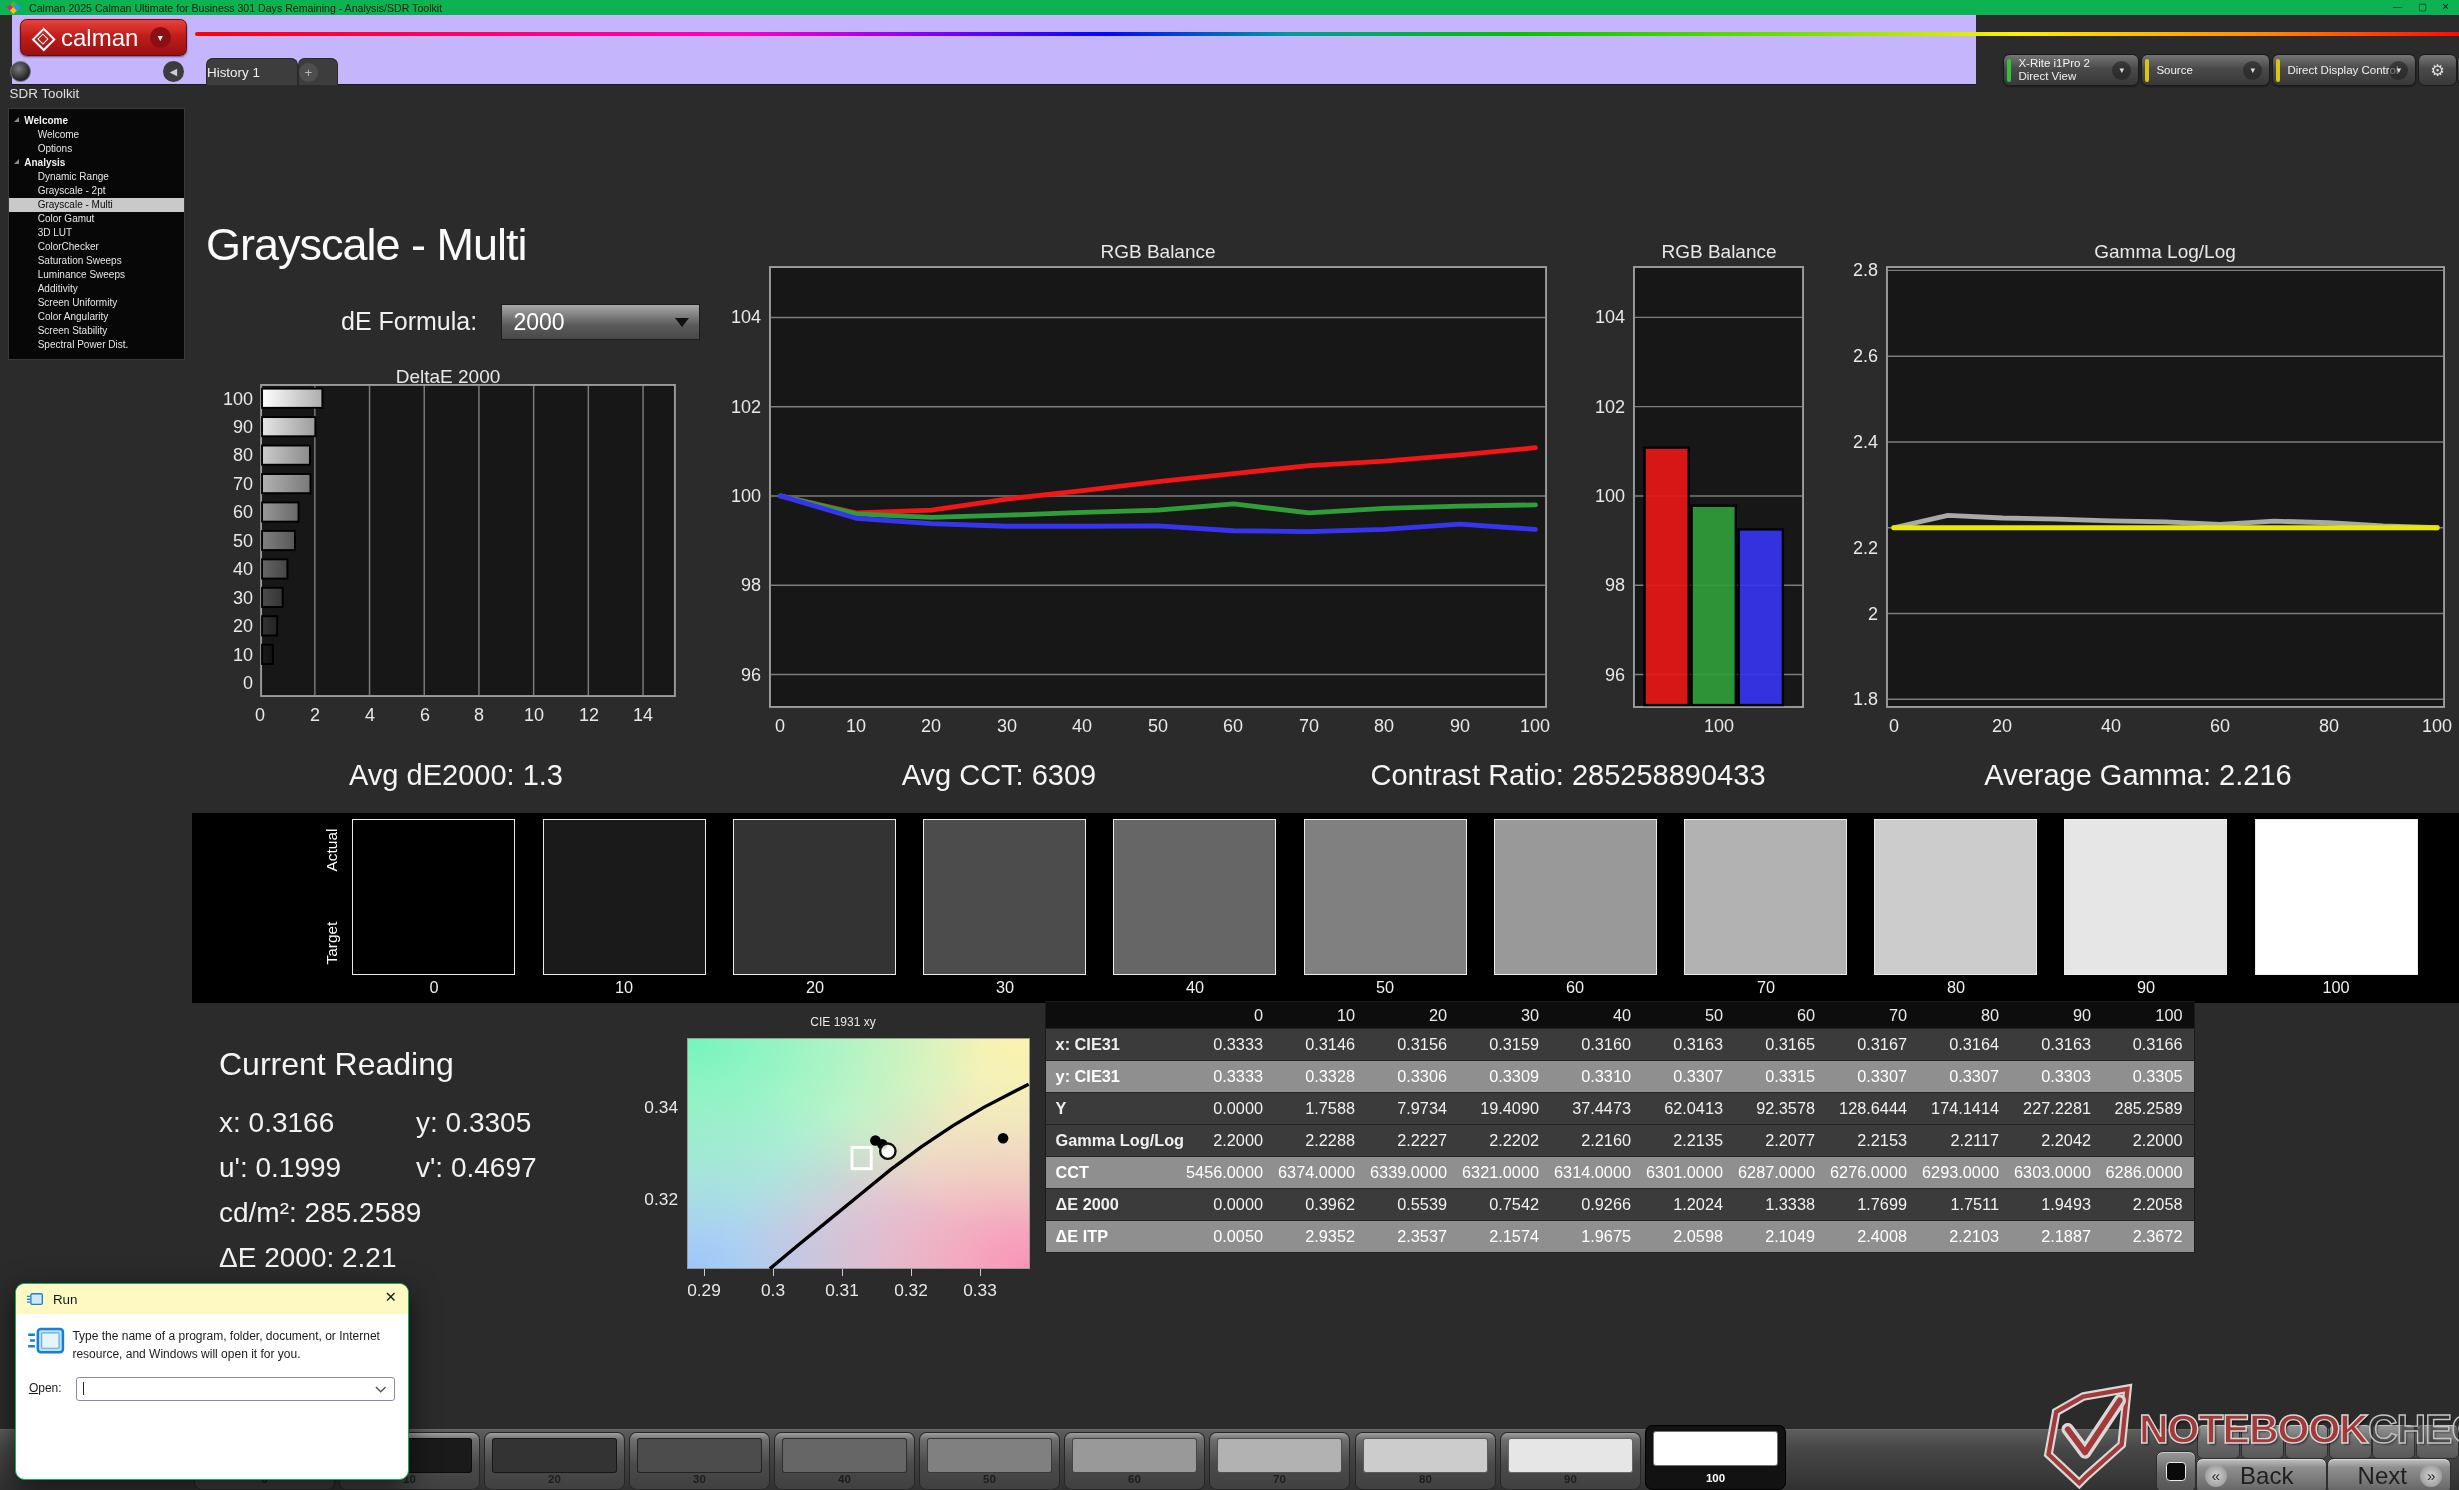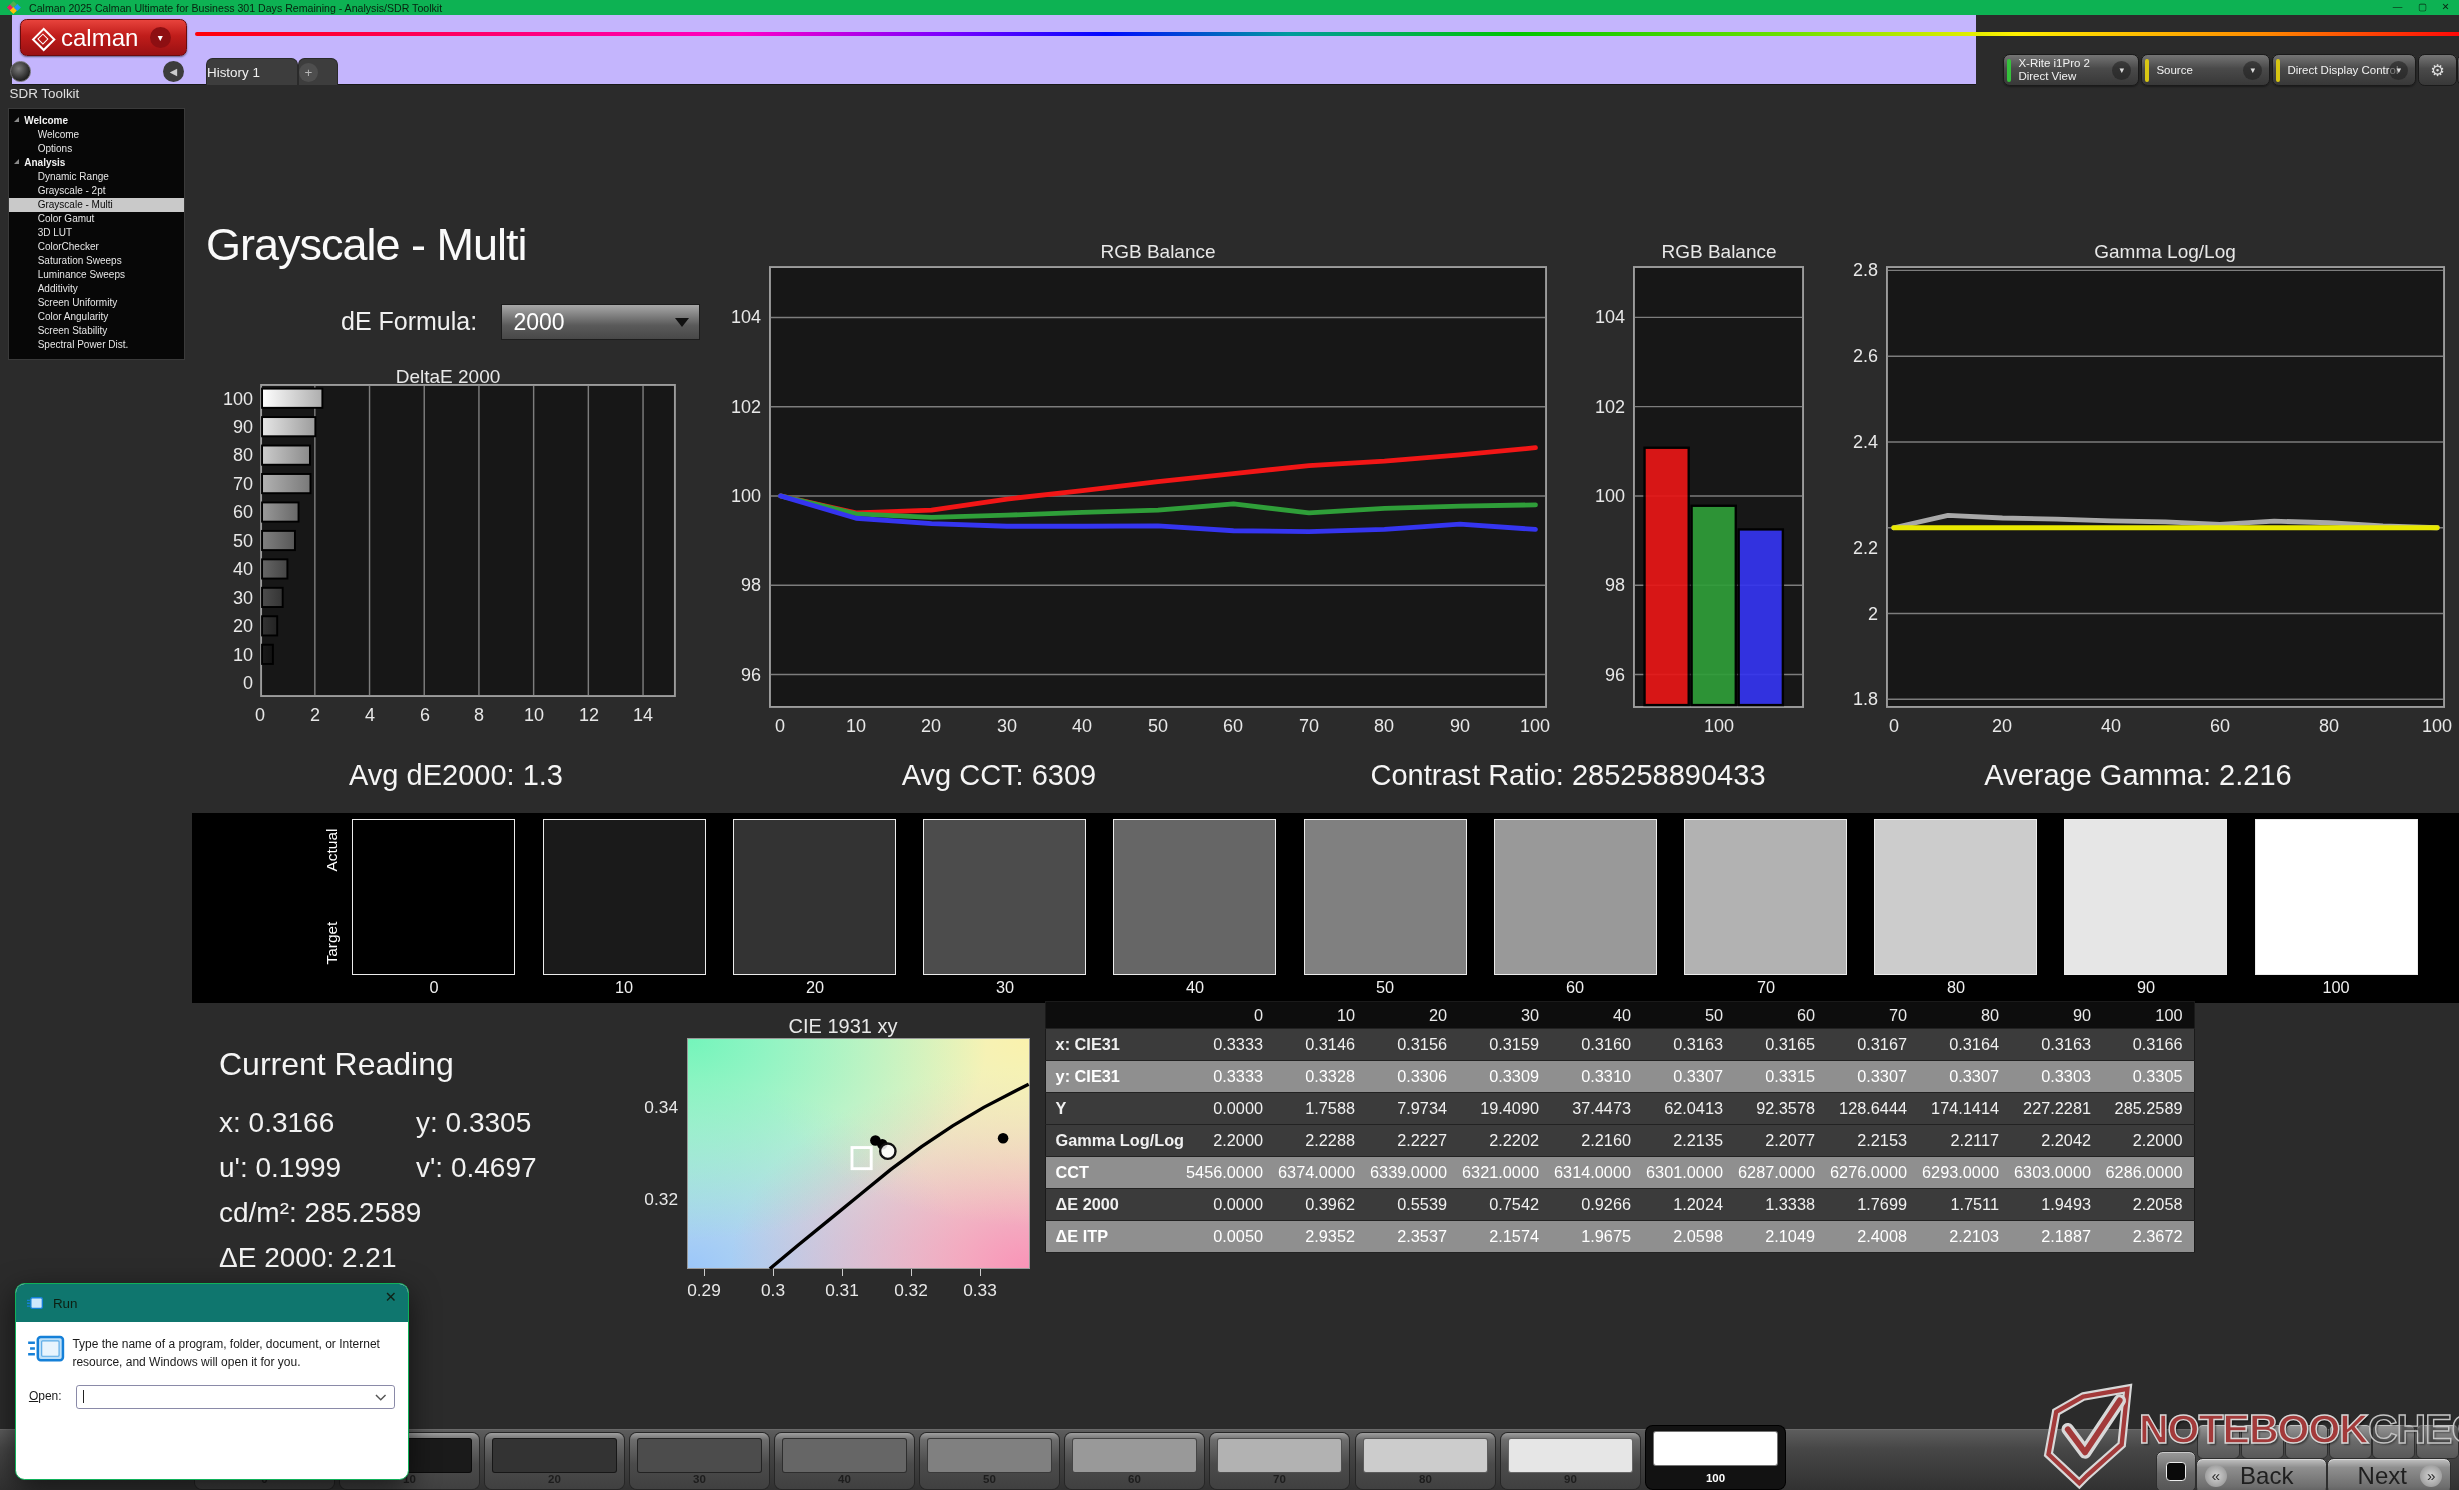--- a/index.html
+++ b/index.html
@@ -102,21 +102,21 @@
   #stopbtn .sq{width:17.3px;height:17.3px;background:#0a0a0a;border:1.9px solid #eee;border-radius:3.8px;}
   
   #watermark{position:absolute;left:2035px;top:1383px;width:425px;height:108px;pointer-events:none;z-index:40;}
   #wm-text{position:absolute;left:104px;top:23px;font-size:41px;font-weight:bold;letter-spacing:-1px;white-space:nowrap;
     font-family:"Liberation Sans",sans-serif;}
   #wm-text .p1{color:#a33a3a;-webkit-text-stroke:1.4px #d9d9d9;text-shadow:1.9px 1.9px 1.9px rgba(0,0,0,.45);}
   #wm-text .p2{color:rgba(70,70,70,.35);-webkit-text-stroke:1.4px #c4c4c4;text-shadow:1.9px 1.9px 1.9px rgba(0,0,0,.35);}
   
   #run-dialog{position:absolute;left:15.4px;top:1283px;width:394px;height:197px;border-radius:9.6px;
     border:1.9px solid #10b159;background:#fff;box-shadow:0 9.6px 29px rgba(0,0,0,.6);z-index:60;overflow:hidden;box-sizing:border-box;}
-  #run-title{height:38px;background:#0f766e;display:flex;align-items:center;position:relative;}
+  #run-title{height:30px;background:#fef9c3;display:flex;align-items:center;position:relative;}
   #run-title .rt{font-size:13.4px;color:#0d1f12;margin-left:9.6px;}
   #run-close{position:absolute;right:11.5px;top:4.8px;font-size:14.4px;color:#102015;}
   #run-body{position:relative;height:102px;background:#fff;}
   #run-msg{position:absolute;left:56px;top:12.5px;width:317px;font-size:12px;line-height:1.5;color:#1a1a1a;}
   #run-open-label{position:absolute;left:12.5px;top:67px;font-size:12px;color:#1a1a1a;}
   #run-combo{position:absolute;left:60px;top:63px;width:317px;height:22px;border:1px solid #8a8aa8;border-radius:2.9px;background:#fff;}
   #run-combo .caret{position:absolute;left:5.8px;top:3.8px;width:1px;height:13.4px;background:#222;}
   #run-combo svg{position:absolute;right:7.7px;top:7.7px;}
   #run-footer{position:relative;height:61px;background:#f1f1f1;border-top:1px solid #e2e2e2;}
   .dlgbtn{position:absolute;top:13.4px;width:82px;height:23px;border-radius:3.8px;border:1px solid #d2d2d2;background:#fdfdfd;
@@ -639,21 +639,21 @@
     <div class="axlabel right" style="left: 1625px; top: 675px; font-size: 18px;">96</div>
     <div class="axlabel center" style="left: 1719px; top: 716px; font-size: 18px;">100</div>
     <div class="stat" style="left: 456px;">Avg dE2000: 1.3</div>
     <div class="stat" style="left: 999px;">Avg CCT: 6309</div>
     <div class="stat" style="left: 1568px;">Contrast Ratio: 285258890433</div>
     <div class="stat" style="left: 2138px;">Average Gamma: 2.216</div>
     <div class="cr-row" style="top: 1107px;"><span>x: 0.3166</span><span class="c2">y: 0.3305</span></div>
     <div class="cr-row" style="top: 1152px;"><span>u': 0.1999</span><span class="c2">v': 0.4697</span></div>
     <div class="cr-row" style="top: 1197px;"><span>cd/m²: 285.2589</span></div>
     <div class="cr-row" style="top: 1242px;"><span>ΔE 2000: 2.21</span></div>
-    <div class="axlabel center" style="left: 843px; top: 1015px; font-size: 20px;">CIE 1931 xy</div>
+    <div class="axlabel center" style="left: 843px; top: 1015px; font-size: 12px;">CIE 1931 xy</div>
     <svg width="343" height="231" style="position:absolute;left:687px;top:1038px;" viewBox="0 0 357 240">
       <path d="M86.2 240.0 L 114.9 216.0 L 147.3 189.6 L 179.6 163.2 L 211.9 136.8 L 244.2 112.8 L 276.5 91.2 L 308.9 72.0 L 341.2 55.2 L 355.6 48.0" fill="none" stroke="#000" stroke-width="3.5"></path>
       <rect x="171.7323943661974" y="113.79999999999987" width="20" height="22" fill="none" stroke="#fff" stroke-width="3"></rect>
       <circle cx="196.09859154929603" cy="106.56000000000002" r="5.5" fill="#000"></circle>
       <circle cx="203.28169014084534" cy="110.39999999999986" r="5.5" fill="#000"></circle>
       <circle cx="328.98591549295764" cy="104.16000000000001" r="5.5" fill="#000"></circle>
       <circle cx="209.02816901408454" cy="117.59999999999987" r="8" fill="rgba(255,255,255,.85)" stroke="#111" stroke-width="2.5"></circle>
     </svg>
     <div class="cie-tick" style="left: 678px; top: 1107px; transform: translate(-100%, -50%);">0.34</div>
     <div class="cie-tick" style="left: 678px; top: 1199px; transform: translate(-100%, -50%);">0.32</div>

